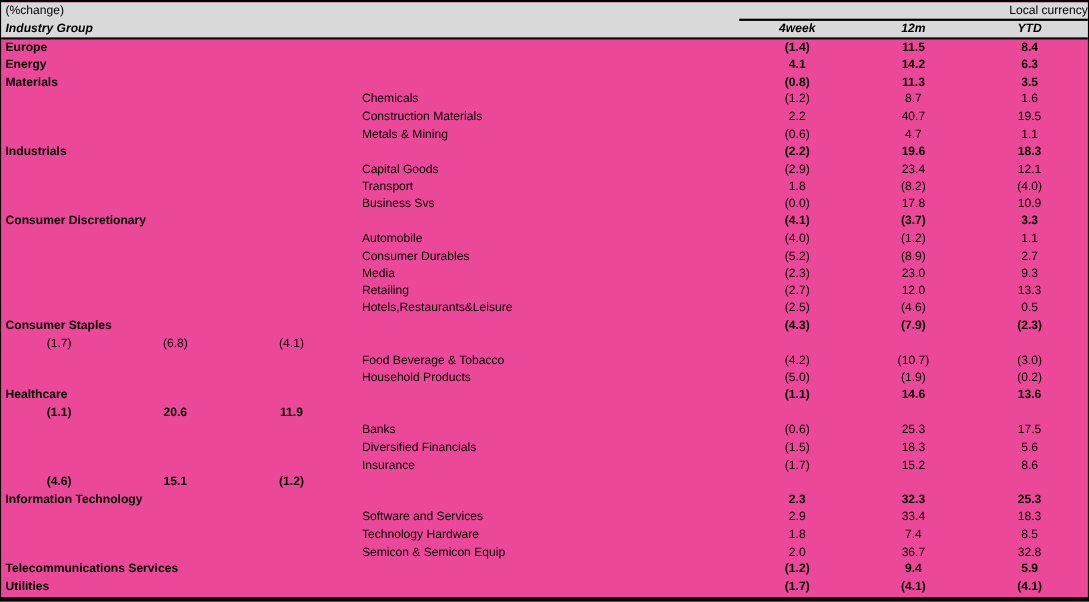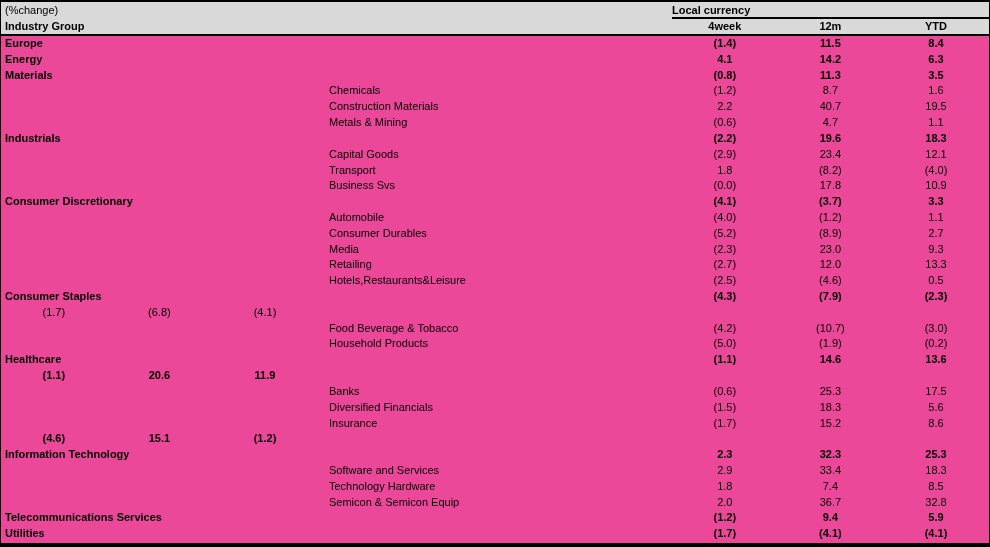--- a/index.html
+++ b/index.html
@@ -18,27 +18,27 @@
     background: #ec4899;
   }
   .thead {
     background: #d9d9d9;
     border-bottom: 2px solid #000;
   }
   .hrow1 { display: flex; height: 17px; align-items: center; }
   .hrow1 .hleft { flex: 1; padding-left: 4px; line-height: 17px; }
   .hrow1 .hright {
     width: 317px;
-    text-align: left;
-    font-weight: bold;
+    text-align: right;
+    font-weight: normal;
     border-bottom: 2px solid #000;
     height: 100%;
     line-height: 16px;
   }
-  .hrow2 { display: flex; height: 15px; align-items: center; }
+  .hrow2 { display: flex; height: 15px; align-items: center; font-style: italic; }
   .hrow2 .hleft { flex: 1; padding-left: 4px; font-weight: bold; line-height: 15px; }
   .cols { width: 317px; display: flex; }
   .cols .col { width: 105.6px; text-align: center; font-weight: bold; line-height: 15px; }
   .tbody { }
   .row { display: flex; height: 15.8125px; line-height: 15.8125px; }
   .row .label { flex: 1; padding-left: 4px; white-space: nowrap; overflow: hidden; }
   .row.sub .label { padding-left: 328px; }
   .row.sector { font-weight: bold; }
   .vals { width: 317px; display: flex; }
   .vals .v { width: 105.6px; text-align: center; white-space: nowrap; }

